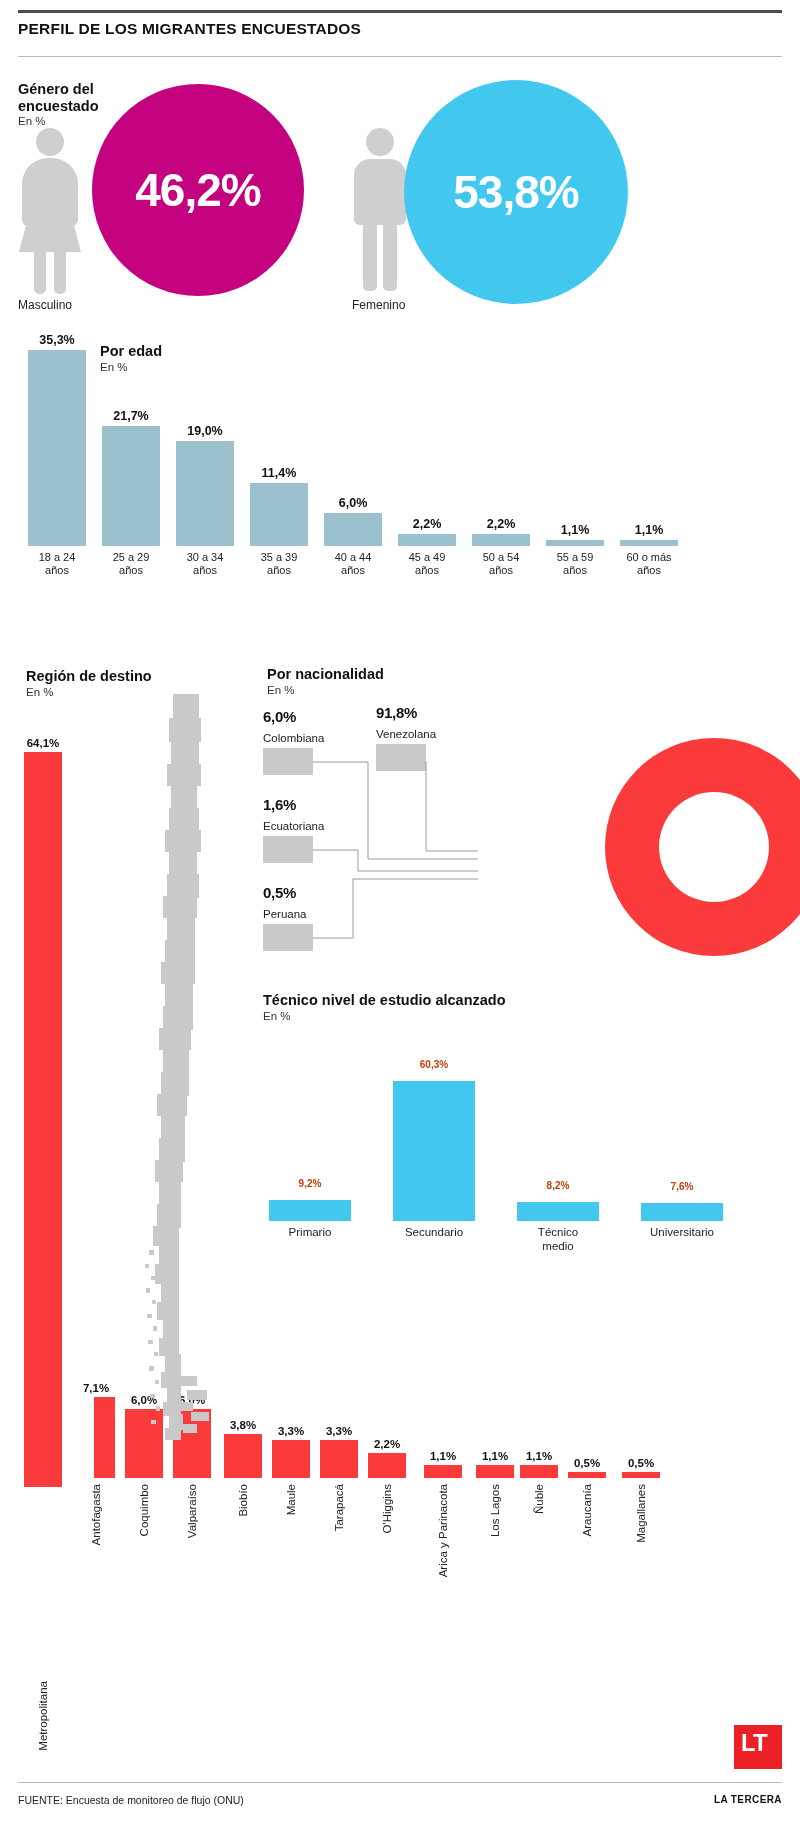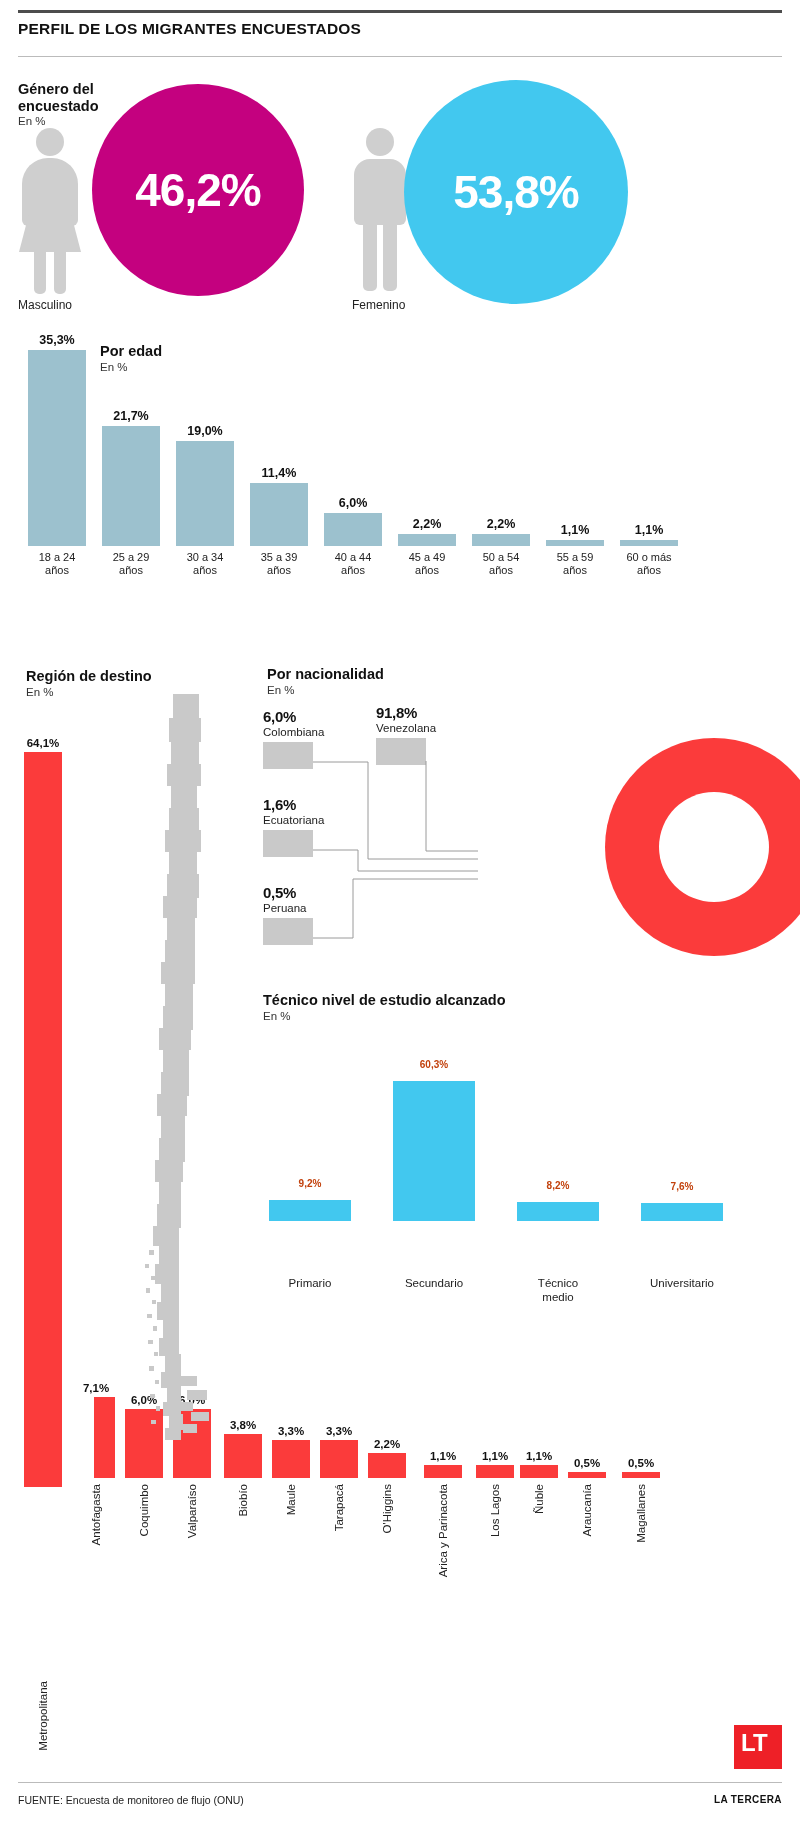--- a/index.html
+++ b/index.html
@@ -85,36 +85,36 @@
 
   
   #map { position:absolute; left:135px; top:690px; width:110px; height:760px; }
   #map svg { display:block; }
 
   
   #nat { position:absolute; left:263px; top:666px; width:537px; height:320px; }
   #nat .head { position:absolute; left:4px; top:0; }
   .nat-item { position:absolute; }
   .nat-pct  { font-size:15px; font-weight:700; color:#111; letter-spacing:-.3px; }
-  .nat-name { font-size:11.5px; color:#222; margin-top:1px; }
+  .nat-name { font-size:11.5px; color:#222; margin-top:7px; }
   .nat-swatch { width:50px; height:27px; background:#c9c9c9; margin-top:4px; }
 
   .donut { position:absolute; left:342px; top:72px; width:218px; height:218px; border-radius:50%; }
   .donut-hole { position:absolute; left:54px; top:54px; width:110px; height:110px; border-radius:50%; background:#fff; }
 
   
   #edu { position:absolute; left:263px; top:992px; width:537px; height:265px; }
   #edu .head { position:absolute; left:0; top:0; }
   .edu-plot { position:absolute; left:0; top:40px; width:537px; height:215px; }
   .edu-col  { position:absolute; bottom:26px; width:82px; }
   .edu-bar  { width:100%; background:#42c8ef; }
   .edu-val  { position:absolute; bottom:100%; left:-10px; width:102px; text-align:center;
               font-size:10px; font-weight:700; color:#c2410c; padding-bottom:11px; }
   .edu-cat  { position:absolute; top:100%; left:-16px; width:114px; text-align:center;
-              font-size:11.5px; color:#222; line-height:1.2; padding-top:20px;margin-top:36px; }
+              font-size:11.5px; color:#222; line-height:1.2; padding-top:5px; }
 
   
   .source { position:absolute; left:18px; top:1794px; font-size:10.5px; color:#222; }
   .brand  { position:absolute; right:18px; top:1794px; font-size:10px; font-weight:700;
             letter-spacing:.4px; color:#111; }
   .lt-logo{ position:absolute; right:18px; top:1725px; width:48px; height:44px; background:#ee2027;
             color:#fff; font-weight:700; font-size:24px; }
   .lt-logo span { position:absolute; left:7px; top:4px; letter-spacing:-1px; }
 </style>
 </head>

